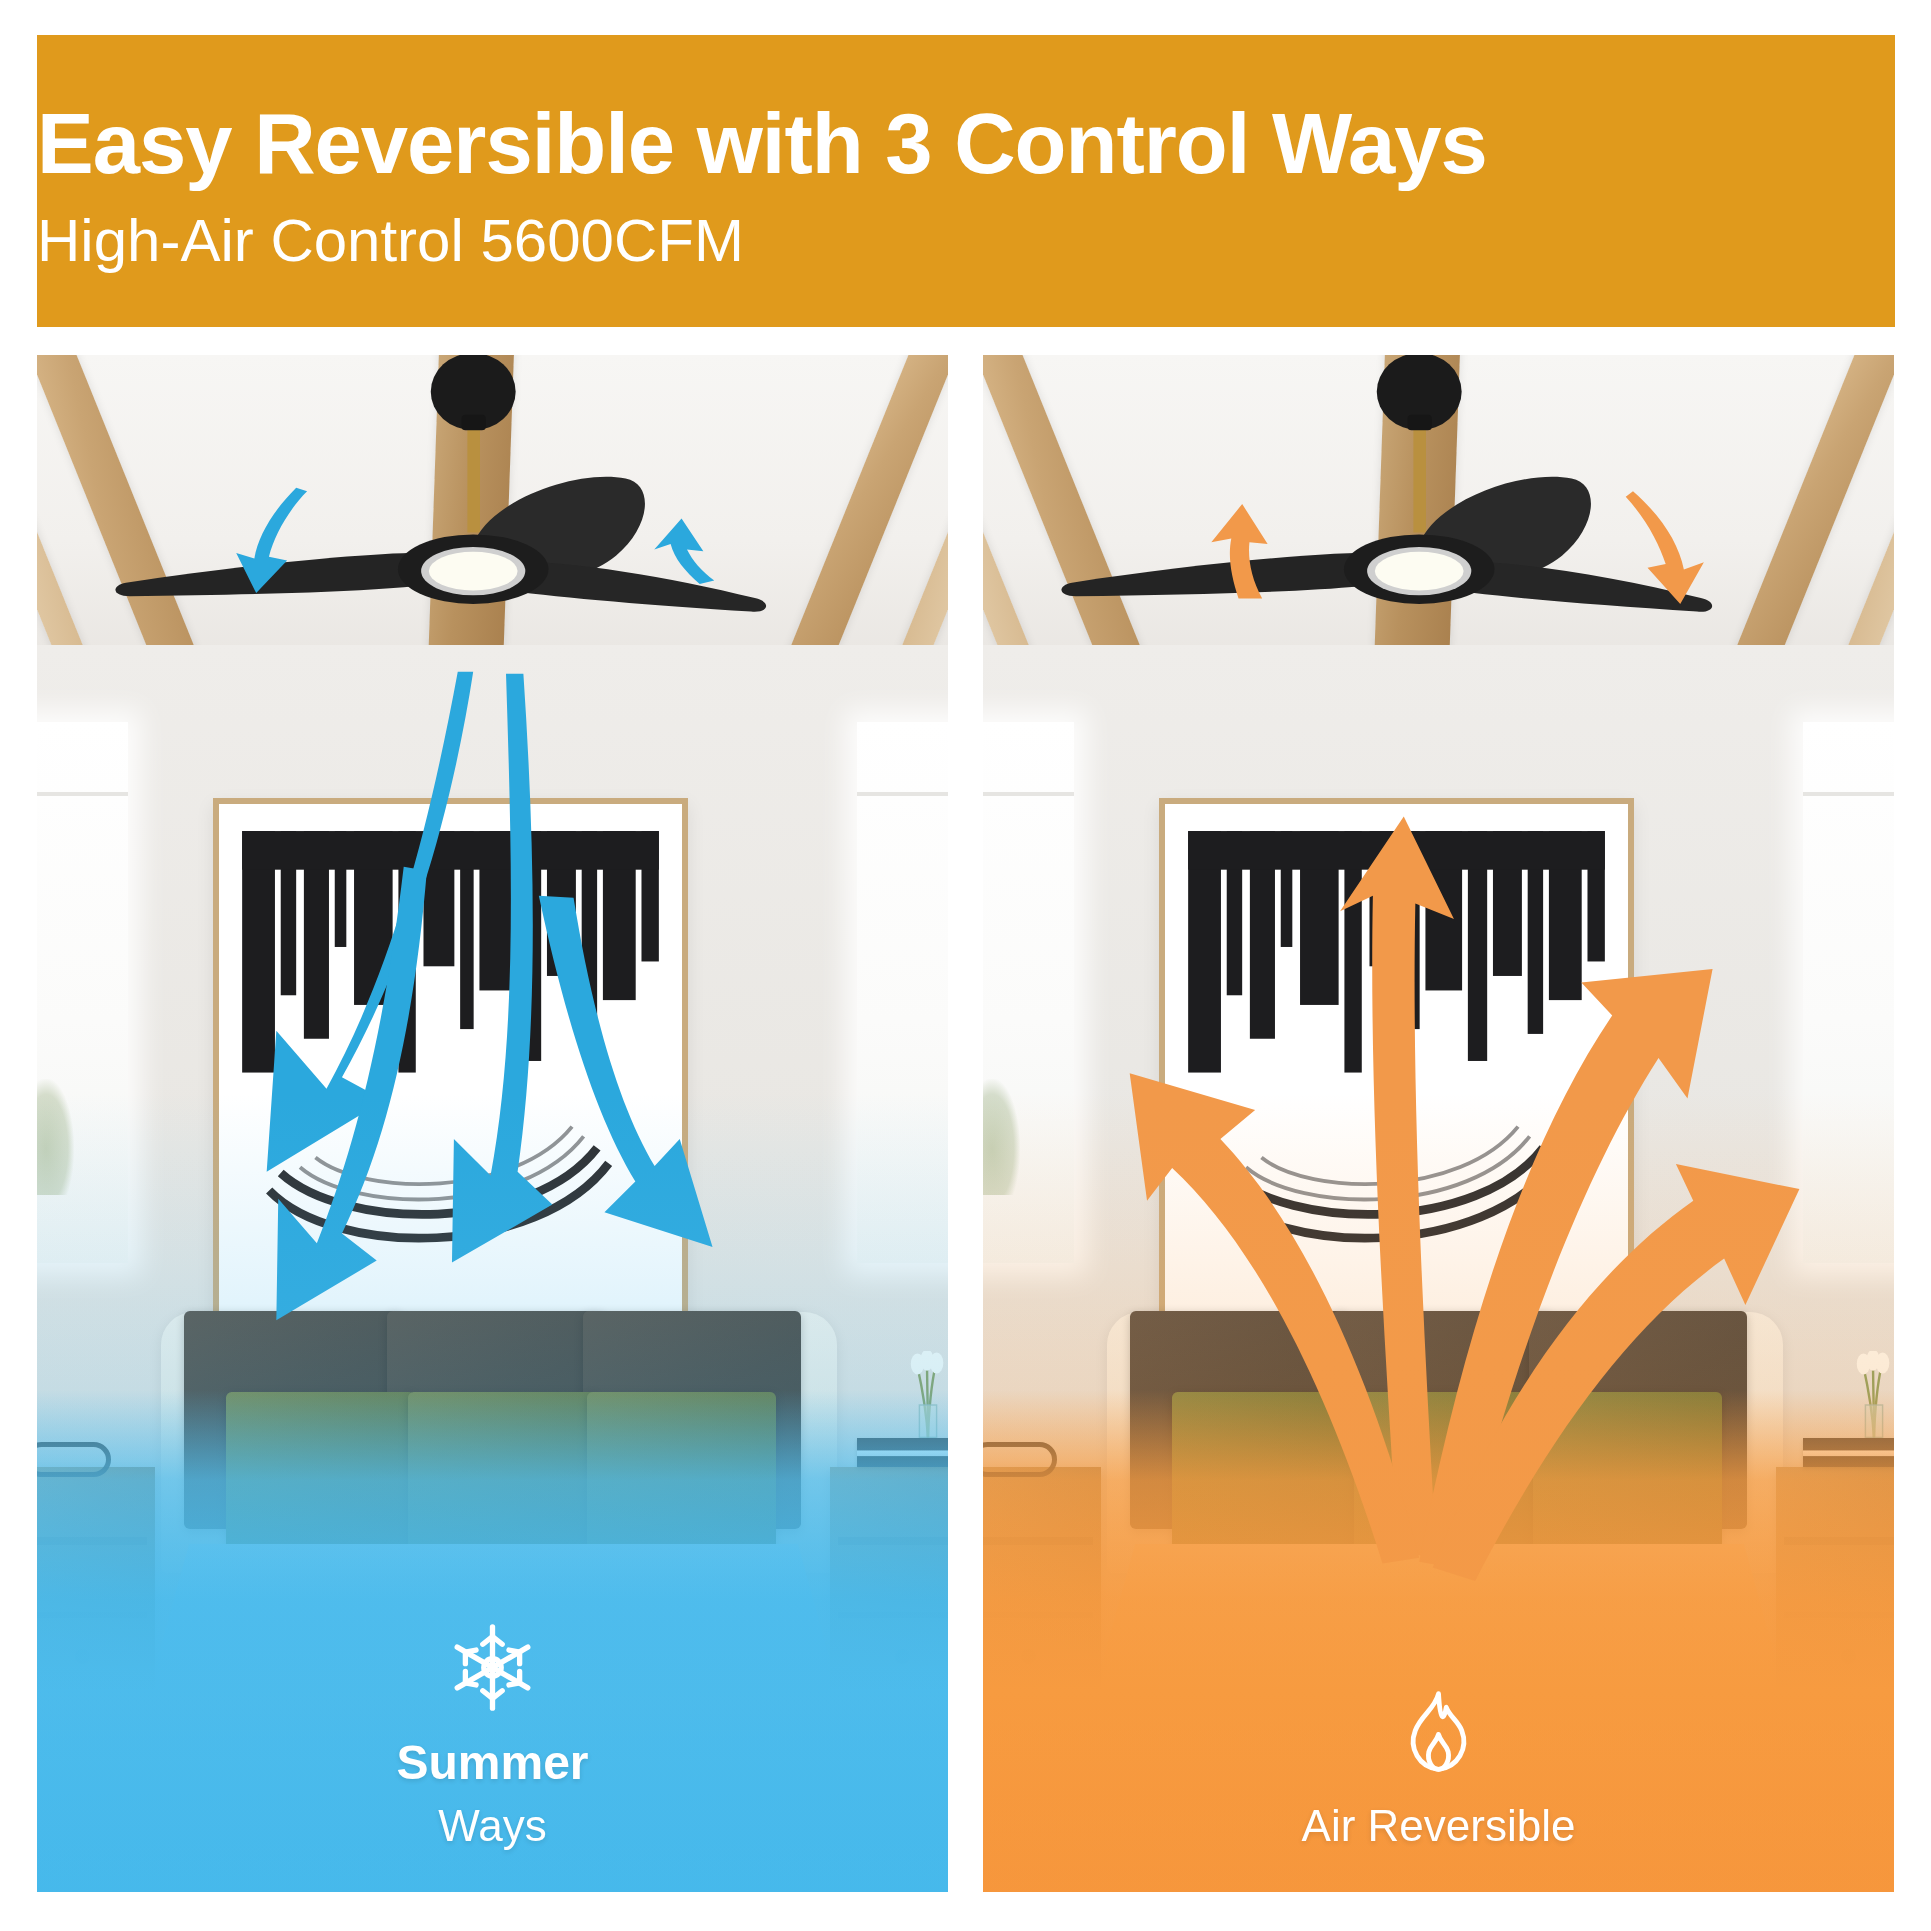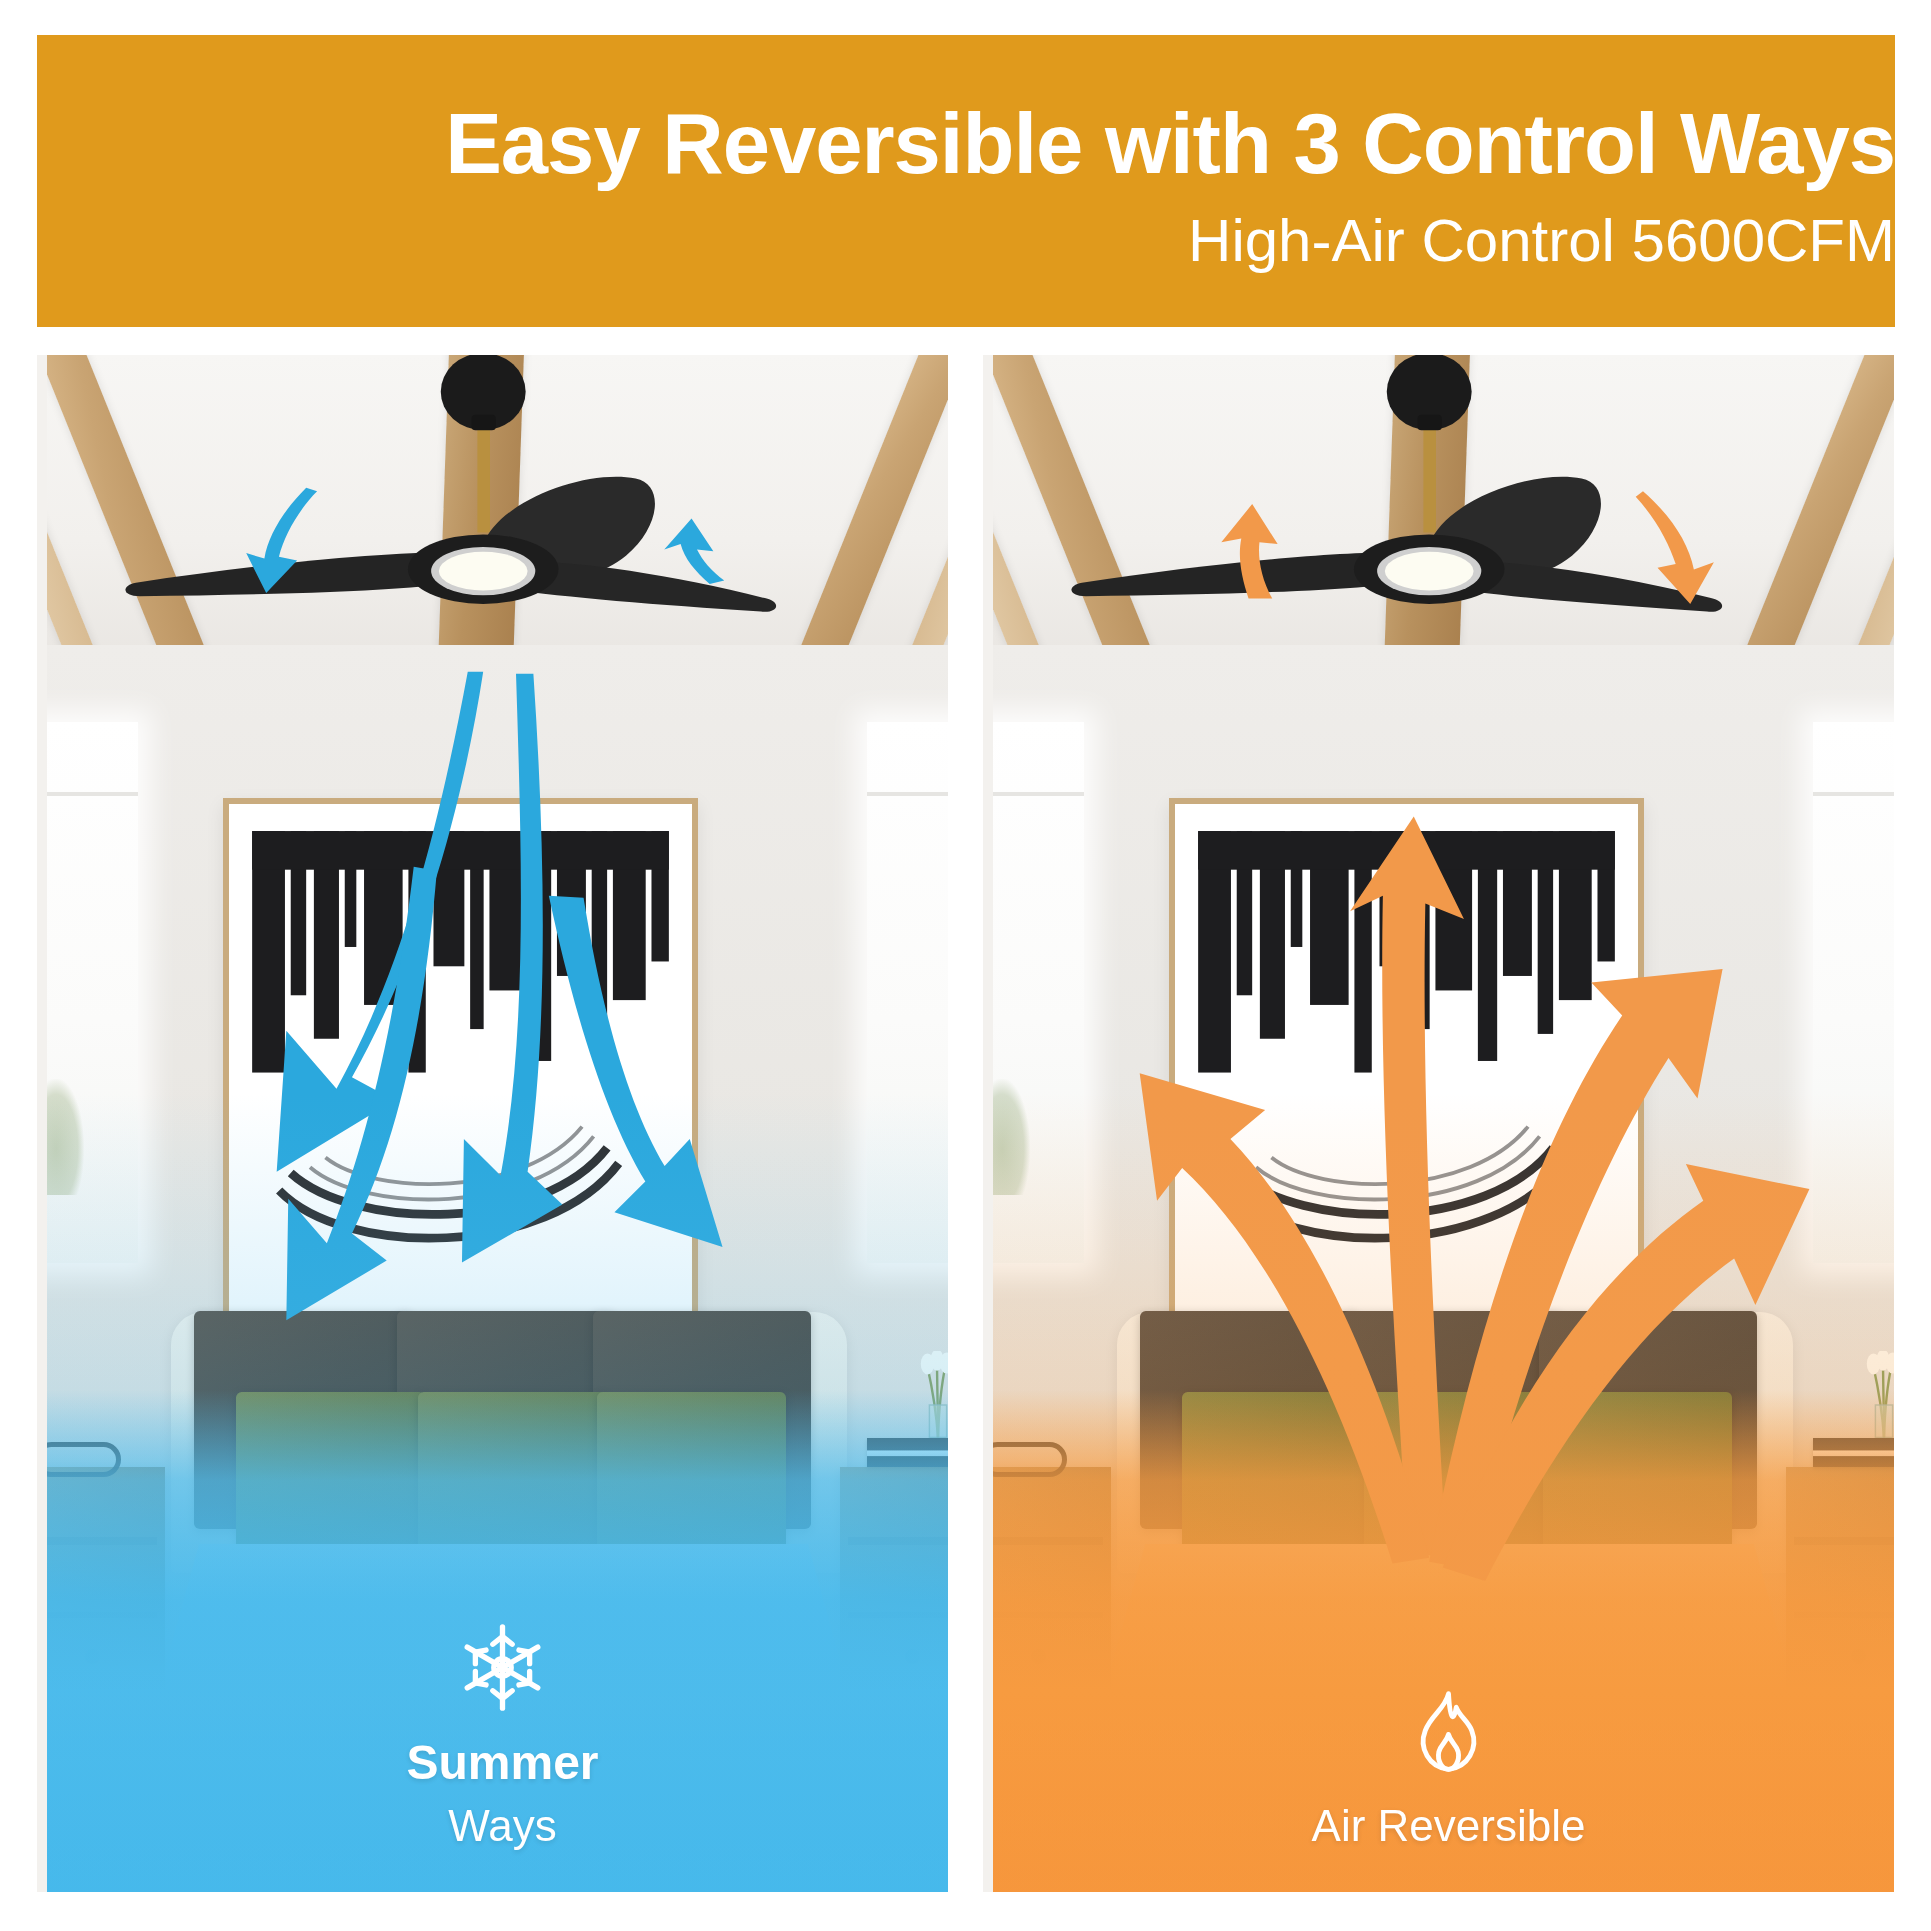--- a/index.html
+++ b/index.html
@@ -8,21 +8,21 @@
     background:#ffffff;
     font-family:"Liberation Sans", sans-serif;
     overflow:hidden;
     position:relative;
   }
 
   
   #banner{
     position:absolute;left:37px;top:35px;width:1858px;height:292px;
     background:#E09A1C;
-    display:flex;flex-direction:column;align-items:flex-end;justify-content:center;
+    display:flex;flex-direction:column;align-items:flex-start;justify-content:center;
     box-sizing:border-box;
   }
   #banner-title{
     color:#ffffff;
     font-size:85px;
     font-weight:bold;
     letter-spacing:-1px;
     line-height:1.0;
     margin-top:9.7px;
     white-space:nowrap;
@@ -38,21 +38,21 @@
 
   
   .panel{
     position:absolute;top:355px;height:1537px;width:911px;
     overflow:hidden;
     background:#f3f1ee;
   }
   #panel-summer{left:37px;}
   #panel-winter{left:983px;}
 
-  .scene{position:absolute;left:10px;top:0;width:100%;height:100%;}
+  .scene{position:absolute;left:0;top:0;width:100%;height:100%;}
 
   
   .ceiling{
     position:absolute;left:0;top:0;width:100%;height:309px;
     background:linear-gradient(#f7f6f4 0%,#f2f0ed 60%,#e9e6e2 100%);
     overflow:hidden;
   }
   .beam{
     position:absolute;
     background:linear-gradient(100deg,#d9b88a 0%,#c9a473 40%,#b8905d 100%);

